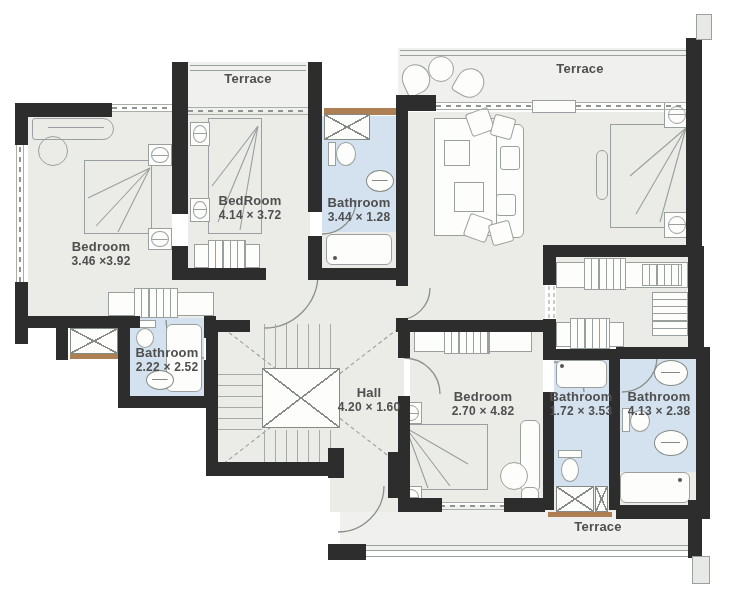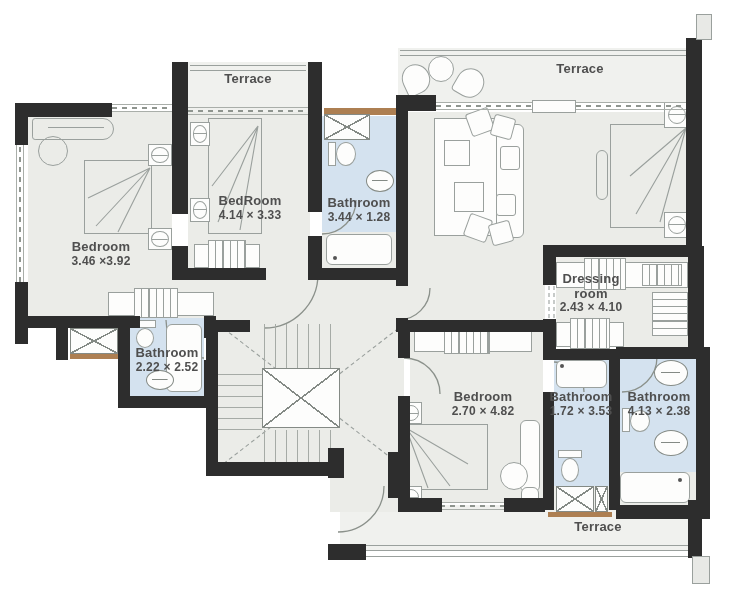--- a/index.html
+++ b/index.html
@@ -277,34 +277,34 @@
   </div>
   <div class="rl" style="left:598px;top:520px;">
     <div class="n">Terrace</div>
   </div>
   <div class="rl" style="left:101px;top:240px;">
     <div class="n">Bedroom</div>
     <div class="d">3.46 ×3.92</div>
   </div>
   <div class="rl" style="left:250px;top:194px;">
     <div class="n">BedRoom</div>
-    <div class="d">4.14 × 3.33</div>
+    <div class="d">4.14 × 3.72</div>
   </div>
   <div class="rl" style="left:359px;top:196px;">
     <div class="n">Bathroom</div>
     <div class="d">3.44 × 1.28</div>
   </div>
-  <div class="rl wrap" style="left:591px;top:272px;">
-    <div class="n">Dressing room</div>
-    <div class="d">2.43 × 4.10</div>
-  </div>
   <div class="rl" style="left:167px;top:346px;">
     <div class="n">Bathroom</div>
     <div class="d">2.22 × 2.52</div>
   </div>
+  <div class="rl" style="left:369px;top:386px;">
+    <div class="n">Hall</div>
+    <div class="d">4.20 × 1.60</div>
+  </div>
   <div class="rl" style="left:483px;top:390px;">
     <div class="n">Bedroom</div>
     <div class="d">2.70 × 4.82</div>
   </div>
   <div class="rl" style="left:581px;top:390px;">
     <div class="n">Bathroom</div>
     <div class="d">1.72 × 3.53</div>
   </div>
   <div class="rl" style="left:659px;top:390px;">
     <div class="n">Bathroom</div>

